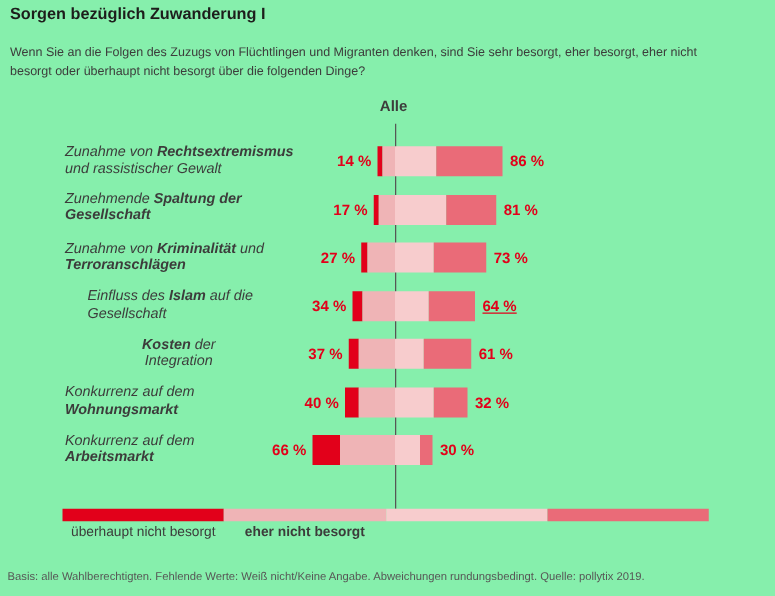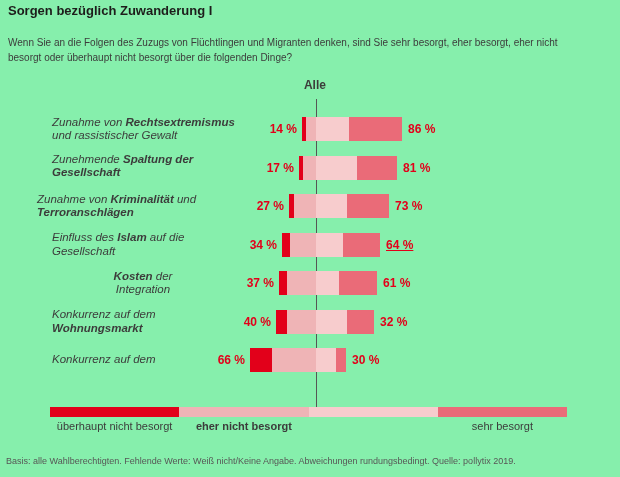--- a/index.html
+++ b/index.html
@@ -49,33 +49,33 @@
           <div><span class="b">Gesellschaft</span></div>
         </div>
         <div class="seg" style="left: 299px; top: 155.5px; width: 4px; height: 24px; background: rgb(226, 0, 26);"></div>
         <div class="seg" style="left: 303px; top: 155.5px; width: 13px; height: 24px; background: rgb(239, 180, 182);"></div>
         <div class="seg" style="left: 316px; top: 155.5px; width: 41px; height: 24px; background: rgb(247, 204, 205);"></div>
         <div class="seg" style="left: 357px; top: 155.5px; width: 40px; height: 24px; background: rgb(234, 107, 120);"></div>
         <div class="pct l" style="left: 252px; top: 155.5px; width: 42px; line-height: 24px;">17 %</div>
         <div class="pct r" style="left: 403px; top: 155.5px; line-height: 24px;">81 %</div>
       </div>
       <div class="">
-        <div class="row-label" style="left: 37px; top: 194px; height: 24px; width: 200px;">
+        <div class="row-label" style="left: 52px; top: 194px; height: 24px; width: 200px;">
           <div><span>Zunahme von </span><span class="b">Kriminalität</span><span> und</span></div>
           <div><span class="b">Terroranschlägen</span></div>
         </div>
         <div class="seg" style="left: 289px; top: 194px; width: 5px; height: 24px; background: rgb(226, 0, 26);"></div>
         <div class="seg" style="left: 294px; top: 194px; width: 22px; height: 24px; background: rgb(239, 180, 182);"></div>
         <div class="seg" style="left: 316px; top: 194px; width: 31px; height: 24px; background: rgb(247, 204, 205);"></div>
         <div class="seg" style="left: 347px; top: 194px; width: 42px; height: 24px; background: rgb(234, 107, 120);"></div>
         <div class="pct l" style="left: 242px; top: 194px; width: 42px; line-height: 24px;">27 %</div>
         <div class="pct r" style="left: 395px; top: 194px; line-height: 24px;">73 %</div>
       </div>
       <div class="">
-        <div class="row-label" style="left: 52px; top: 232.5px; height: 24px; width: 200px;">
+        <div class="row-label" style="left: 70px; top: 232.5px; height: 24px; width: 200px;">
           <div><span>Einfluss des </span><span class="b">Islam</span><span> auf die</span></div>
           <div><span>Gesellschaft</span></div>
         </div>
         <div class="seg" style="left: 282px; top: 232.5px; width: 8px; height: 24px; background: rgb(226, 0, 26);"></div>
         <div class="seg" style="left: 290px; top: 232.5px; width: 26px; height: 24px; background: rgb(239, 180, 182);"></div>
         <div class="seg" style="left: 316px; top: 232.5px; width: 27px; height: 24px; background: rgb(247, 204, 205);"></div>
         <div class="seg" style="left: 343px; top: 232.5px; width: 37px; height: 24px; background: rgb(234, 107, 120);"></div>
         <div class="pct l" style="left: 235px; top: 232.5px; width: 42px; line-height: 24px;">34 %</div>
         <div class="pct r" style="left: 386px; top: 232.5px; line-height: 24px; text-decoration: underline;">64 %</div>
       </div>
@@ -99,30 +99,30 @@
         <div class="seg" style="left: 276px; top: 309.5px; width: 11px; height: 24px; background: rgb(226, 0, 26);"></div>
         <div class="seg" style="left: 287px; top: 309.5px; width: 29px; height: 24px; background: rgb(239, 180, 182);"></div>
         <div class="seg" style="left: 316px; top: 309.5px; width: 31px; height: 24px; background: rgb(247, 204, 205);"></div>
         <div class="seg" style="left: 347px; top: 309.5px; width: 27px; height: 24px; background: rgb(234, 107, 120);"></div>
         <div class="pct l" style="left: 229px; top: 309.5px; width: 42px; line-height: 24px;">40 %</div>
         <div class="pct r" style="left: 380px; top: 309.5px; line-height: 24px;">32 %</div>
       </div>
       <div class="">
         <div class="row-label" style="left: 52px; top: 348px; height: 24px; width: 200px;">
           <div><span>Konkurrenz auf dem</span></div>
+          <div><span class="b">Arbeitsmarkt</span></div>
         </div>
         <div class="seg" style="left: 250px; top: 348px; width: 22px; height: 24px; background: rgb(226, 0, 26);"></div>
         <div class="seg" style="left: 272px; top: 348px; width: 44px; height: 24px; background: rgb(239, 180, 182);"></div>
         <div class="seg" style="left: 316px; top: 348px; width: 20px; height: 24px; background: rgb(247, 204, 205);"></div>
         <div class="seg" style="left: 336px; top: 348px; width: 10px; height: 24px; background: rgb(234, 107, 120);"></div>
         <div class="pct l" style="left: 203px; top: 348px; width: 42px; line-height: 24px; text-align: right;">66 %</div>
         <div class="pct r" style="left: 352px; top: 348px; line-height: 24px;">30 %</div>
       </div>
       <div class="legend-seg" style="left: 50px; top: 407px; width: 129.25px; height: 10px; background: rgb(226, 0, 26);"></div>
       <div class="legend-label" style="left: 50px; top: 420px; width: 129.25px;">überhaupt nicht besorgt</div>
       <div class="legend-seg" style="left: 179.25px; top: 407px; width: 129.25px; height: 10px; background: rgb(239, 180, 182);"></div>
       <div class="legend-label" style="left: 179.25px; top: 420px; width: 129.25px; font-weight: bold;">eher nicht besorgt</div>
       <div class="legend-seg" style="left: 308.5px; top: 407px; width: 129.25px; height: 10px; background: rgb(247, 204, 205);"></div>
       <div class="legend-seg" style="left: 437.75px; top: 407px; width: 129.25px; height: 10px; background: rgb(234, 107, 120);"></div>
-      <div class="legend-label" style="left: 437.75px; top: 420px; width: 129.25px;">sehr besorgt</div>
     </div>
   <div class="footnote">Basis: alle Wahlberechtigten. Fehlende Werte: Weiß nicht/Keine Angabe. Abweichungen rundungsbedingt. Quelle: pollytix 2019.</div>
 </div>
 
 </body></html>

